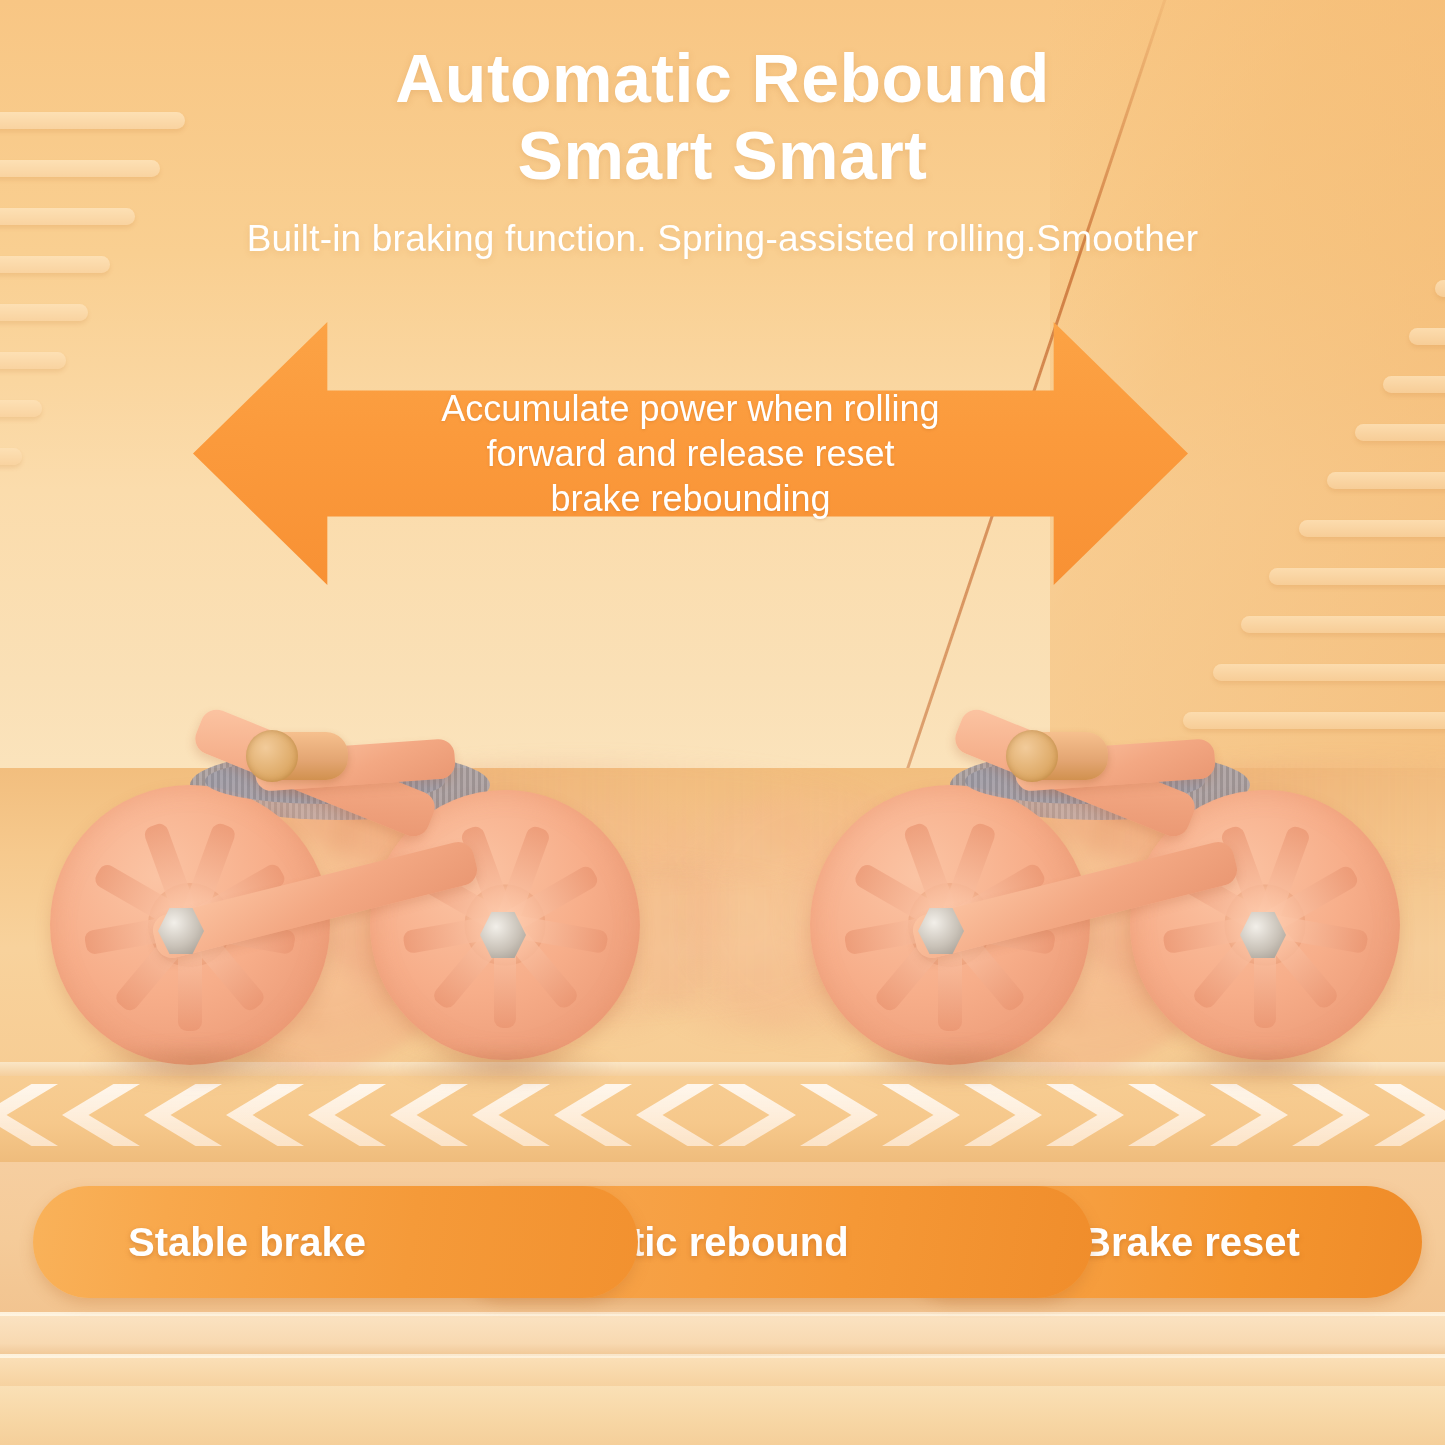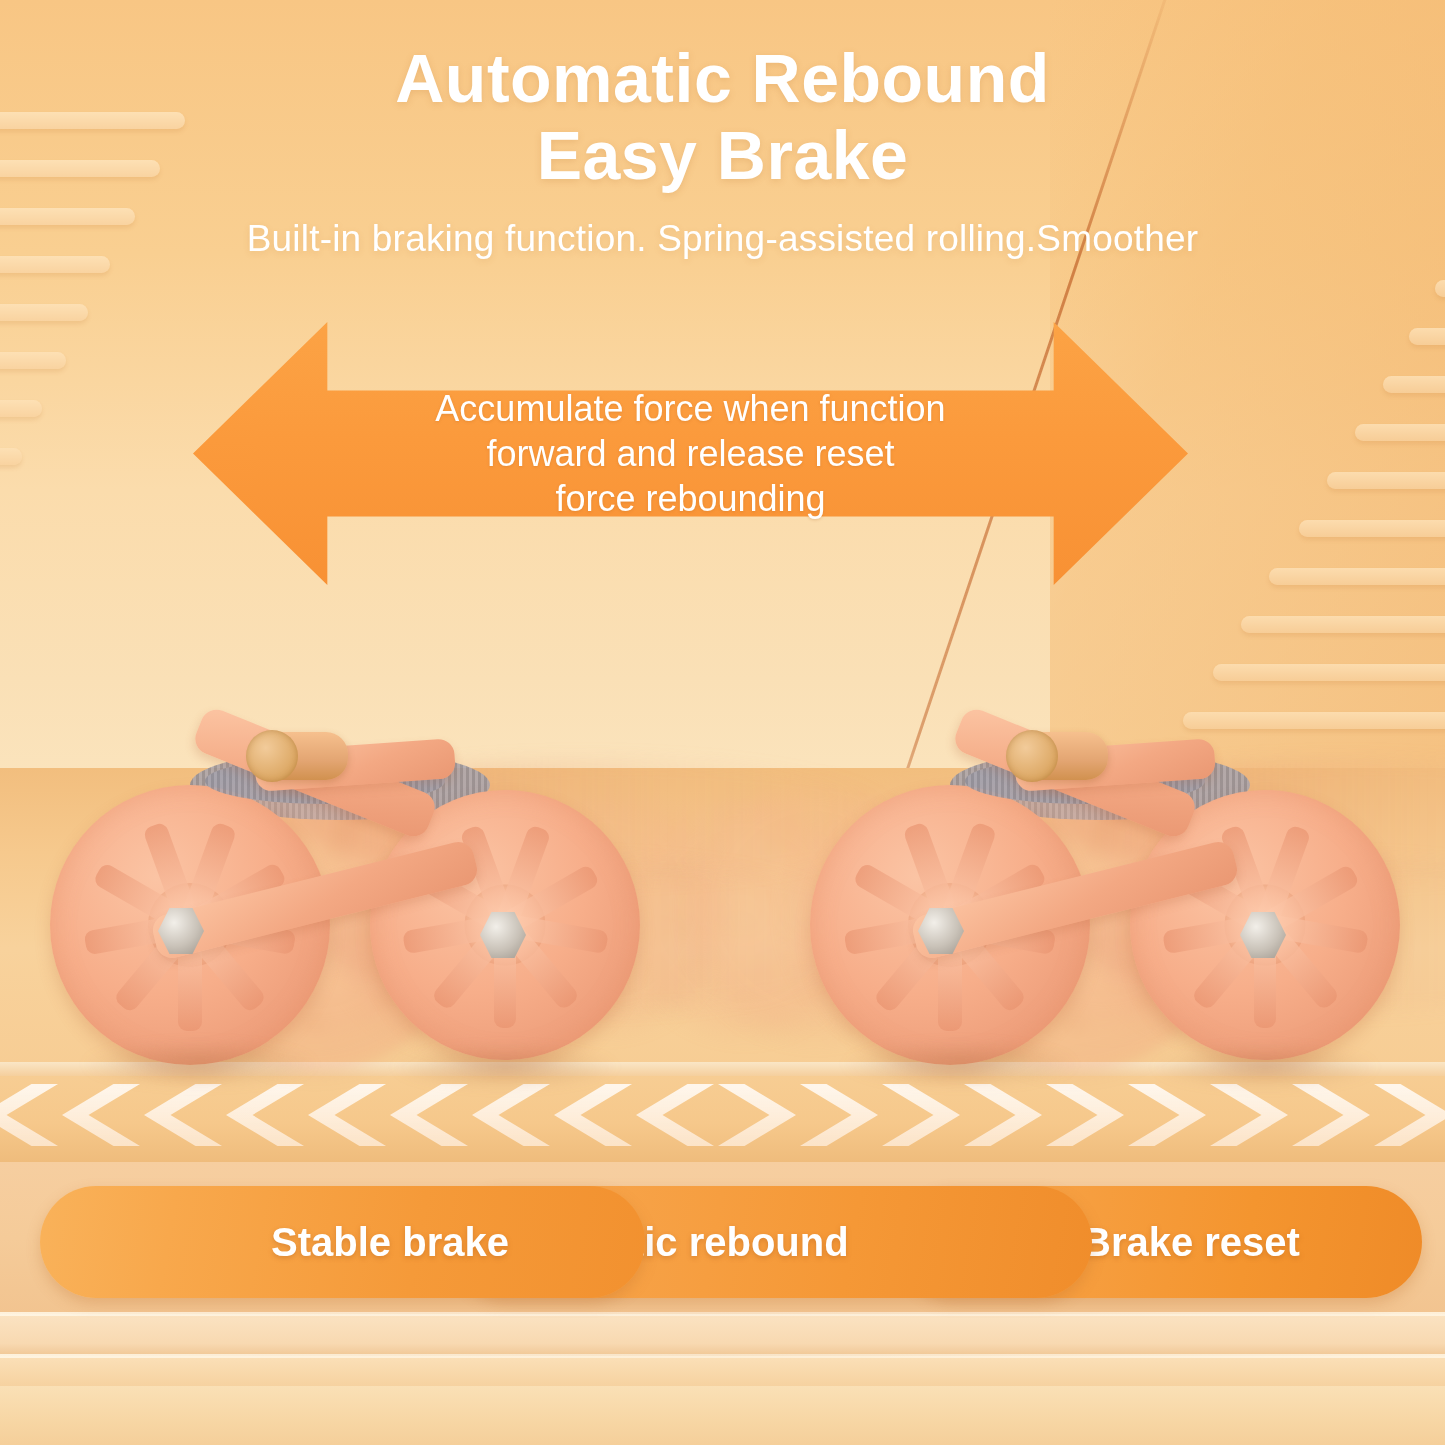--- a/index.html
+++ b/index.html
@@ -174,25 +174,24 @@
 
   
   .pill {
     position:absolute; height:112px; border-radius:56px;
     display:flex; align-items:center;
     color:#ffffff; font-size:40px; font-weight:bold;
     text-shadow:0 2px 5px rgba(165,85,25,.35);
     box-shadow:0 6px 14px rgba(185,105,40,.26);
   }
   .pill-1 {
-    left:40px; top:1186px; width:605px;
+    left:33px; top:1186px; width:605px;
     background:linear-gradient(100deg,#f9b25a 0%,#f8a84c 22%,#f59a39 62%,#f2912f 100%);
     padding-left:95px;
     z-index:3;
-    justify-content:center;
   }
   .pill-2 {
     left:452px; top:1186px; width:640px;
     background:linear-gradient(100deg,#f9b058 0%,#f7a44a 20%,#f59836 62%,#f08d2b 100%);
     padding-left:30px;
     z-index:2;
   }
   .pill-3 {
     left:900px; top:1186px; width:522px;
     background:linear-gradient(100deg,#f9ae55 0%,#f7a246 22%,#f4952f 66%,#ef8b28 100%);
@@ -228,30 +227,30 @@
       <div class="bar" style="right: 0px; top: 192px; width: 138px;"></div>
       <div class="bar" style="right: 0px; top: 240px; width: 166px;"></div>
       <div class="bar" style="right: 0px; top: 288px; width: 196px;"></div>
       <div class="bar" style="right: 0px; top: 336px; width: 224px;"></div>
       <div class="bar" style="right: 0px; top: 384px; width: 252px;"></div>
       <div class="bar" style="right: 0px; top: 432px; width: 282px;"></div>
     </div>
 
   <div class="title">
     <span class="ln">Automatic Rebound</span>
-    <span class="ln">Easy Brake</span>
+    <span class="ln">Smart Smart</span>
   </div>
   <div class="subtitle">Built-in braking function. Spring-assisted rolling.Smoother</div>
 
   <div class="arrow-wrap">
     <div class="arrow-shape"></div>
     <div class="arrow-text">
-      <span class="ln">Accumulate force when function</span>
+      <span class="ln">Accumulate power when rolling</span>
       <span class="ln">forward and release reset</span>
-      <span class="ln">force rebounding</span>
+      <span class="ln">brake rebounding</span>
     </div>
   </div>
 
   <div class="floor-main"></div>
   <div class="floor-edge"></div>
   <div class="chev-band" id="chevBand">
       <div class="chev left" style="left: -20px;"></div>
       <div class="chev left" style="left: 62px;"></div>
       <div class="chev left" style="left: 144px;"></div>
       <div class="chev left" style="left: 226px;"></div>

